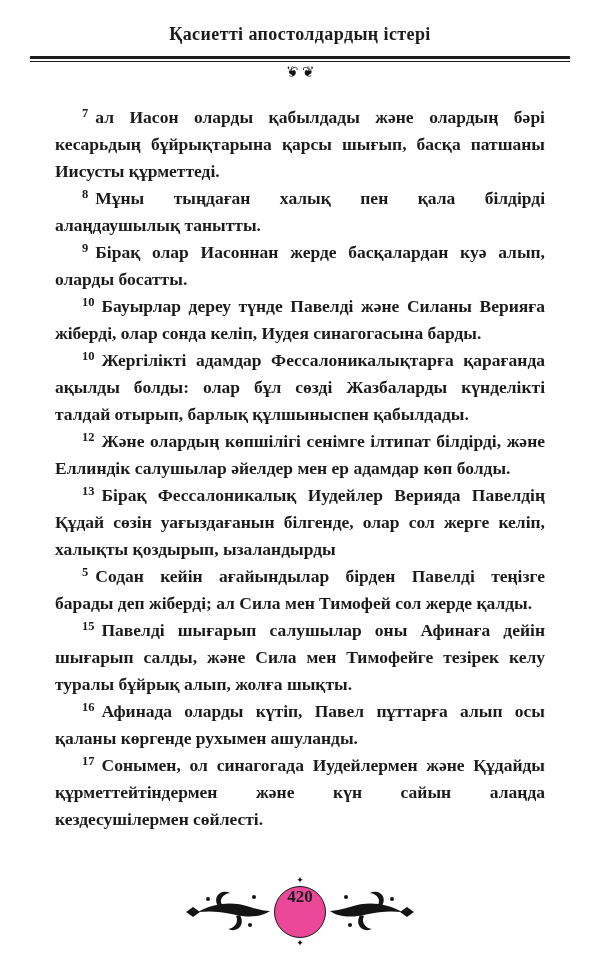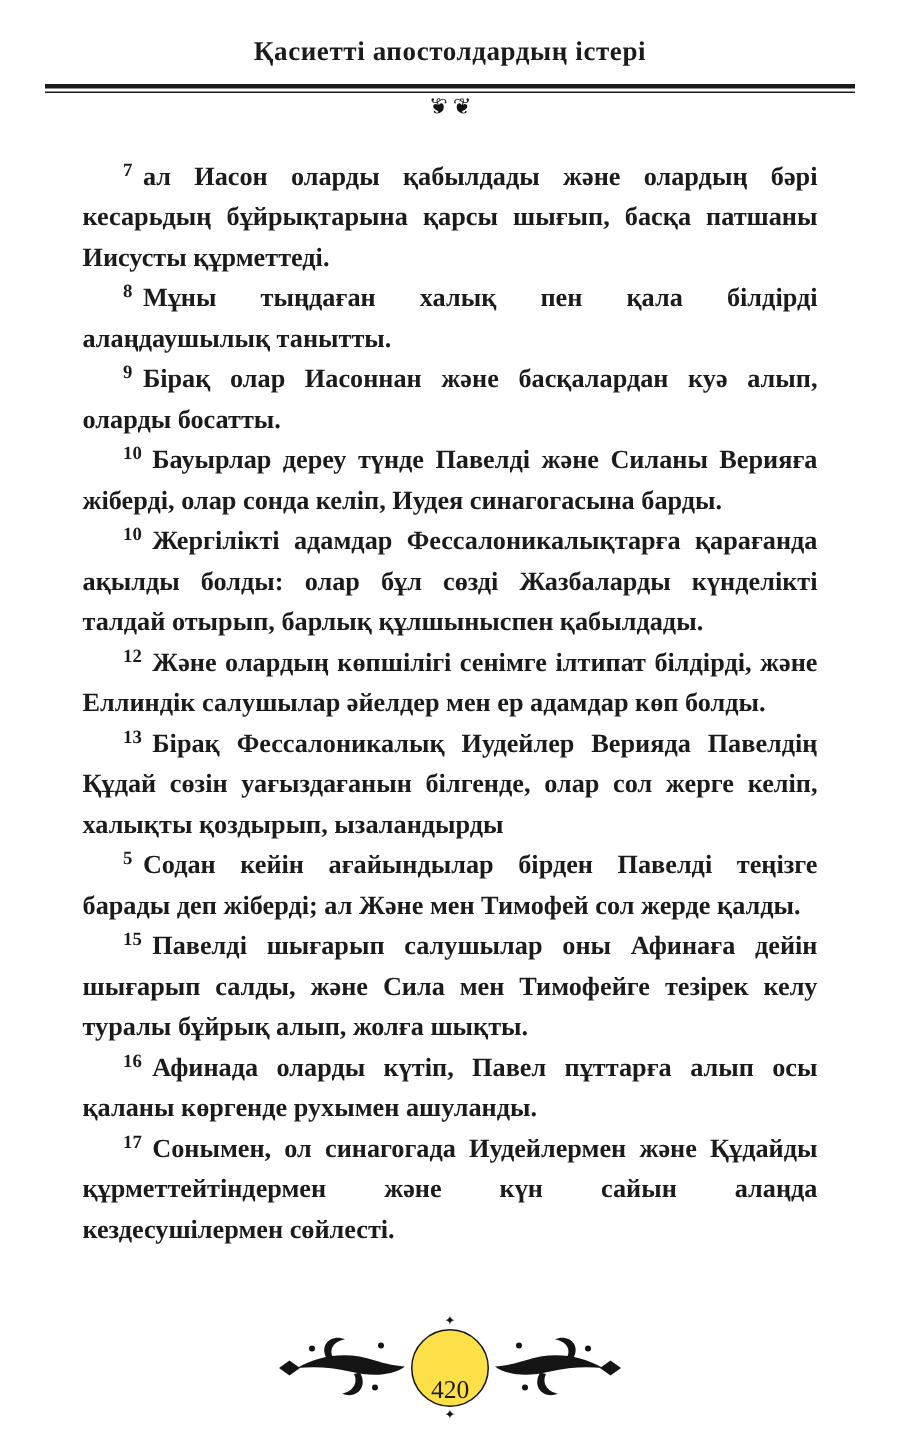--- a/index.html
+++ b/index.html
@@ -67,25 +67,25 @@
     flex-direction: column;
     align-items: center;
     gap: 1px;
   }
   .finial { font-size: 9px; line-height: 9px; color: #141414; }
   .page-circle {
     width: 52px; height: 52px;
     border: 1.6px solid #141414;
     border-radius: 50%;
     display: flex;
-    align-items: flex-end;
+    align-items: flex-start;
     justify-content: center;
     font-size: 17px;
-    font-weight: normal;
-    background: #fde047;
+    font-weight: bold;
+    background: #ec4899;
     box-sizing: border-box;
   }
 </style>
 </head>
 <body>
 
 <div class="page">
 
   <header>
     <h1 class="running-title">Қасиетті апостолдардың істері</h1>
@@ -93,26 +93,26 @@
     <div class="rule-thin"></div>
     <div class="header-ornament">
       <span class="orn flip">❦</span>
       <span class="orn">❦</span>
     </div>
   </header>
 
   <main class="body-text">
     <p class="verse"><sup class="vnum">7</sup><span>ал Иасон оларды қабылдады және олардың бәрі кесарьдың бұйрықтарына қарсы шығып, басқа патшаны Иисусты құрметтеді.</span></p>
     <p class="verse"><sup class="vnum">8</sup><span>Мұны тыңдаған халық пен қала білдірді алаңдаушылық танытты.</span></p>
-    <p class="verse"><sup class="vnum">9</sup><span>Бірақ олар Иасоннан және басқалардан куә алып, оларды босатты.</span></p>
+    <p class="verse"><sup class="vnum">9</sup><span>Бірақ олар Иасоннан жерде басқалардан куә алып, оларды босатты.</span></p>
     <p class="verse"><sup class="vnum">10</sup><span>Бауырлар дереу түнде Павелді және Силаны Верияға жіберді, олар сонда келіп, Иудея синагогасына барды.</span></p>
     <p class="verse"><sup class="vnum">10</sup><span>Жергілікті адамдар Фессалоникалықтарға қарағанда ақылды болды: олар бұл сөзді Жазбаларды күнделікті талдай отырып, барлық құлшыныспен қабылдады.</span></p>
     <p class="verse"><sup class="vnum">12</sup><span>Және олардың көпшілігі сенімге ілтипат білдірді, және Еллиндік салушылар әйелдер мен ер адамдар көп болды.</span></p>
     <p class="verse"><sup class="vnum">13</sup><span>Бірақ Фессалоникалық Иудейлер Верияда Павелдің Құдай сөзін уағыздағанын білгенде, олар сол жерге келіп, халықты қоздырып, ызаландырды</span></p>
-    <p class="verse"><sup class="vnum">5</sup><span>Содан кейін ағайындылар бірден Павелді теңізге барады деп жіберді; ал Және мен Тимофей сол жерде қалды.</span></p>
+    <p class="verse"><sup class="vnum">5</sup><span>Содан кейін ағайындылар бірден Павелді теңізге барады деп жіберді; ал Сила мен Тимофей сол жерде қалды.</span></p>
     <p class="verse"><sup class="vnum">15</sup><span>Павелді шығарып салушылар оны Афинаға дейін шығарып салды, және Сила мен Тимофейге тезірек келу туралы бұйрық алып, жолға шықты.</span></p>
     <p class="verse"><sup class="vnum">16</sup><span>Афинада оларды күтіп, Павел пұттарға алып осы қаланы көргенде рухымен ашуланды.</span></p>
     <p class="verse"><sup class="vnum">17</sup><span>Сонымен, ол синагогада Иудейлермен және Құдайды құрметтейтіндермен және күн сайын алаңда кездесушілермен сөйлесті.</span></p>
   </main>
 
   <footer class="footer">
     <svg class="orn-svg" width="86" height="54" viewBox="0 0 86 54" xmlns="http://www.w3.org/2000/svg">
       <g fill="#141414" stroke="none">
         <polygon points="2,27 9,22 16,27 9,32"></polygon>
         <path d="M14,27 C30,18 48,16 66,22 C74,24.5 80,25.5 86,26 C78,32 64,33 50,29.5 C36,26 24,26 14,27 Z"></path>

